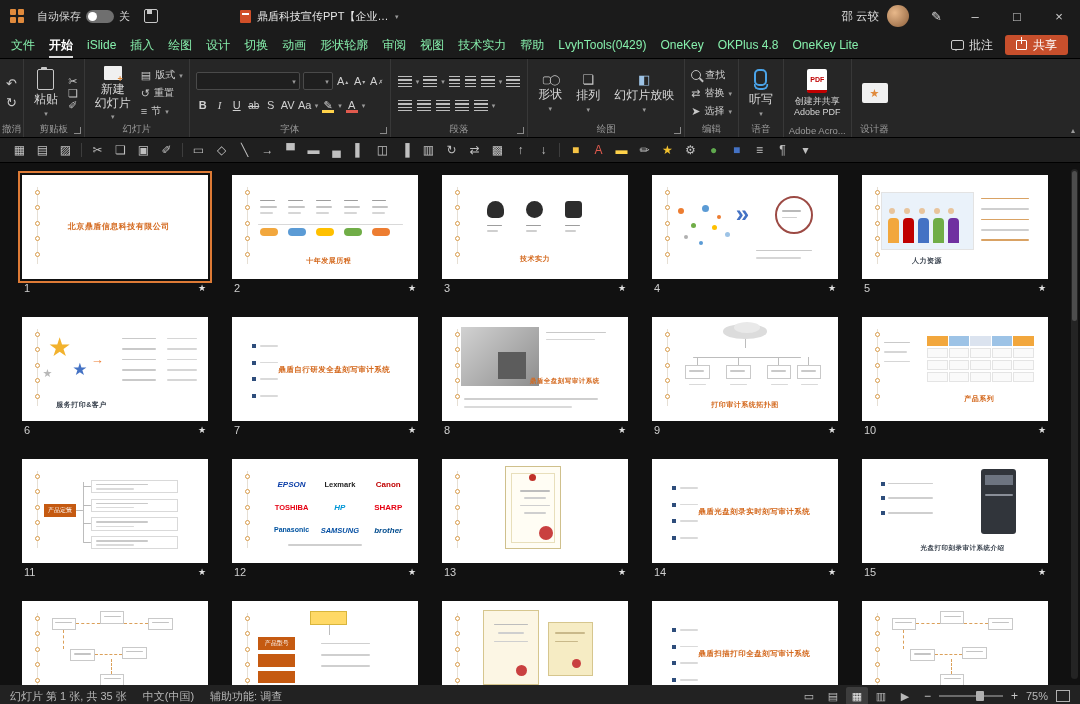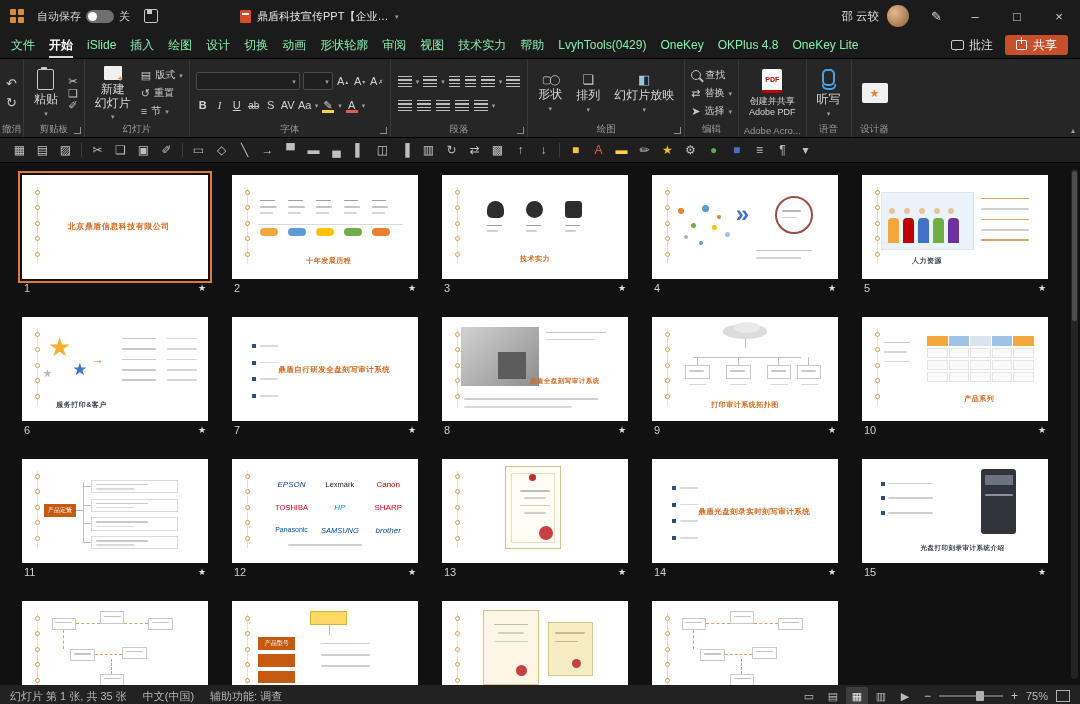--- a/index.html
+++ b/index.html
@@ -94,21 +94,21 @@
   .bx{border:1px solid #c9c9c9;background:#fff}
   .d{border-radius:50%}
   .vl{width:1px;background:#bdbdbd}
   .dash{border-top:1px dashed #dba05a;height:0}
   .dashv{border-left:1px dashed #dba05a;width:0}
   .rl{left:8%;top:12%;width:1px;height:74%;background:#e6dfd4}
   .rd{left:calc(8% - 2px);width:5px;height:5px;border:1px solid #d89b4a;border-radius:50%;background:#fff}
   .cap{font-size:7px;font-weight:bold;color:#d4691e;white-space:nowrap;transform:translateX(-50%);letter-spacing:.5px}
   .obox{background:#c55a11;color:#fff;font-size:6px;display:flex;align-items:center;justify-content:center;white-space:nowrap}
   .ybox{background:#ffd966;border:1px solid #d8b53c}
-  .logo{font-weight:normal;transform:translateX(-50%);white-space:nowrap}
+  .logo{font-weight:bold;transform:translateX(-50%);white-space:nowrap}
   .vscroll{position:absolute;right:2px;top:6px;bottom:6px;width:7px;background:#242424;border-radius:4px}
   .vscroll i{position:absolute;top:2px;left:1px;width:5px;height:150px;background:#4d4d4d;border-radius:3px}
   
   .statusbar{height:22px;background:#222;display:flex;align-items:center;font-size:11px;color:#b8b8b8;padding:0 10px;gap:16px}
   .sb-right{margin-left:auto;display:flex;align-items:center;gap:8px}
   .vicons{display:flex;gap:2px}
   .vicon{width:22px;height:18px;display:inline-flex;align-items:center;justify-content:center;font-size:11px;color:#b8b8b8;border-radius:2px;cursor:pointer}
   .vicon.active{background:#3d3d3d;color:#e8e8e8}
   .ztrack{width:64px;height:2px;background:#6a6a6a;position:relative;display:inline-block}
   .zthumb{position:absolute;left:58%;top:-4px;width:8px;height:10px;background:#b0b0b0;border-radius:1px}
@@ -323,34 +323,34 @@
           <span class="ricon sm">➤</span>
           <span>选择</span>
           <span class="caret">▾</span>
         </span>
     </div>
     <span class="rlabel">编辑</span>
   </div>
 
   <div class="rgroup">
     <div class="bigbtn">
+      <span class="micico"></span>
+      <span class="blabel">听写</span>
+      <span class="caret">▾</span>
+    </div>
+    <span class="rlabel">语音</span>
+  </div>
+
+  <div class="rgroup">
+    <div class="bigbtn">
       <span class="pdfico">PDF</span>
       <span class="blabel two" style="font-size:9px">创建并共享
 Adobe PDF</span>
     </div>
     <span class="rlabel">Adobe Acro...</span>
-  </div>
-
-  <div class="rgroup">
-    <div class="bigbtn">
-      <span class="micico"></span>
-      <span class="blabel">听写</span>
-      <span class="caret">▾</span>
-    </div>
-    <span class="rlabel">语音</span>
   </div>
 
   <div class="rgroup" style="border-right:none">
     <div class="bigbtn">
       <span class="desico">
           <i>★</i>
         </span>
     </div>
     <span class="rlabel">设计器</span>
   </div>
@@ -846,20 +846,33 @@
           <i class="b" style="left:30%;top:30%;width:14%;background:#cfcfcf;height:1.5px"></i>
           <i class="b" style="left:28%;top:38%;width:18%;background:#cfcfcf;height:1.5px"></i>
           <i class="d" style="left:40%;top:62%;width:11px;height:11px;background:#c94040"></i>
           <i class="b" style="left:61%;top:30%;width:16%;background:#c9b98a;height:1.5px"></i>
           <i class="b" style="left:61%;top:38%;width:12%;background:#c9b98a;height:1.5px"></i>
           <i class="d" style="left:70%;top:56%;width:9px;height:9px;background:#c94040"></i>
         </div>
       </div>
       <div>
         <div class="thumb">
+          <i style="left:11%;top:26%;width:4px;height:4px;background:#2e4d7b"></i>
+          <i class="b" style="left:15%;top:27%;width:10%;background:#dadada;height:1.5px"></i>
+          <i style="left:11%;top:42%;width:4px;height:4px;background:#2e4d7b"></i>
+          <i class="b" style="left:15%;top:43%;width:10%;background:#dadada;height:1.5px"></i>
+          <i style="left:11%;top:58%;width:4px;height:4px;background:#2e4d7b"></i>
+          <i class="b" style="left:15%;top:59%;width:10%;background:#dadada;height:1.5px"></i>
+          <i style="left:11%;top:74%;width:4px;height:4px;background:#2e4d7b"></i>
+          <i class="b" style="left:15%;top:75%;width:10%;background:#dadada;height:1.5px"></i>
+          <span class="cap" style="left:55%;top:46%;font-size:7.5px">鼎盾扫描打印全盘刻写审计系统</span>
+        </div>
+      </div>
+      <div>
+        <div class="thumb">
           <i class="rl"></i>
           <i class="rd" style="top:14%"></i>
           <i class="rd" style="top:29%"></i>
           <i class="rd" style="top:44%"></i>
           <i class="rd" style="top:59%"></i>
           <i class="rd" style="top:74%"></i>
           <i class="bx" style="left:16%;top:16%;width:13%;height:12%;"></i>
           <i class="b" style="left:18%;top:20%;width:9%;background:#c4c4c4;height:1.5px"></i>
           <i class="bx" style="left:42%;top:10%;width:13%;height:12%;"></i>
           <i class="b" style="left:44%;top:14%;width:9%;background:#c4c4c4;height:1.5px"></i>

